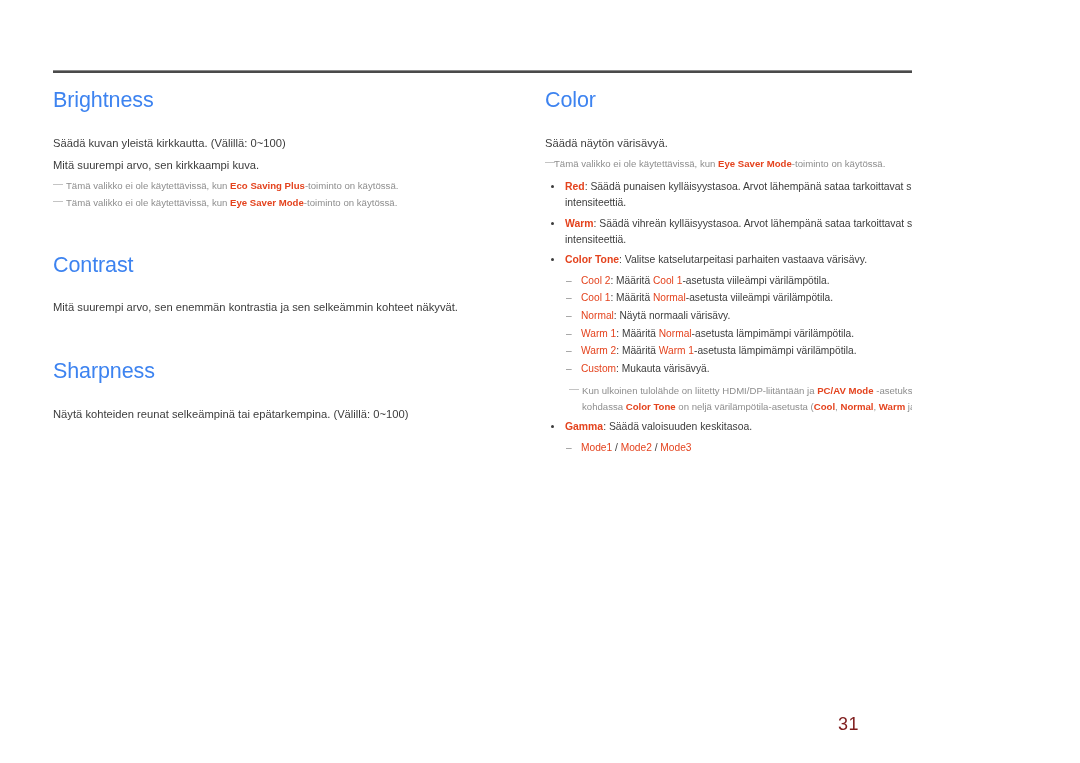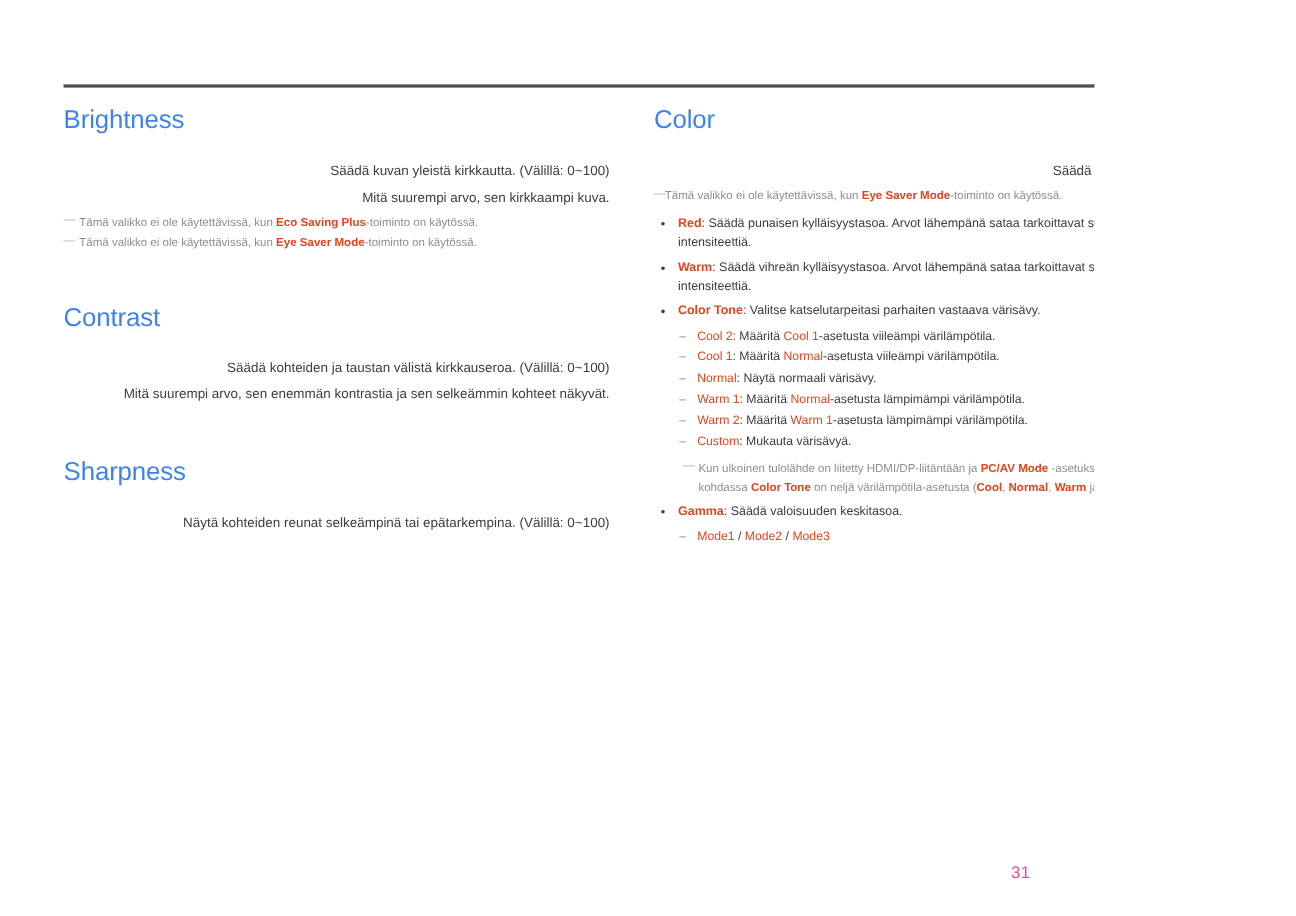--- a/index.html
+++ b/index.html
@@ -51,21 +51,20 @@
   .block { margin-bottom: 34px; }
   .block:last-child { margin-bottom: 0; }
 
   
   p.body-line {
     font-size: 11.2px;
     line-height: 19px;
     margin: 0 0 3px 0;
     color: #3c3c3c;
     letter-spacing: 0.01px;
-    text-align: right;
   }
 
   
   .note {
     position: relative;
     font-size: 9.6px;
     line-height: 16px;
     color: #8e8e8e;
     padding-left: 13px;
     margin: 1px 0 0 0;
@@ -142,22 +141,22 @@
 
   
   .accent { color: #e4431e; font-weight: bold; }
   .accent-n { color: #e4431e; }
 
   
   .page-number {
     position: absolute;
     right: 53px;
     bottom: 28px;
-    font-size: 14px;
-    color: #ec4899;
+    font-size: 18px;
+    color: #7f1d1d;
     letter-spacing: 0.5px;
   }
 </style>
 </head>
 <body>
 
 <div class="page">
 
   <div class="top-rule"></div>
 
@@ -172,21 +171,20 @@
         <span class="dash">—</span><span>Tämä valikko ei ole käytettävissä, kun </span><span class="accent">Eco Saving Plus</span><span>-toiminto on käytössä.</span>
       </p>
 
       <p class="note">
         <span class="dash">—</span><span>Tämä valikko ei ole käytettävissä, kun </span><span class="accent">Eye Saver Mode</span><span>-toiminto on käytössä.</span>
       </p>
     </div>
 
     <div class="block" style="margin-top:42px;">
       <h2 class="section-title">Contrast</h2>
-      <p class="body-line">Säädä kohteiden ja taustan välistä kirkkauseroa. (Välillä: 0~100)</p>
       <p class="body-line">Mitä suurempi arvo, sen enemmän kontrastia ja sen selkeämmin kohteet näkyvät.</p>
     </div>
 
     <div class="block" style="margin-top:42px;">
       <h2 class="section-title">Sharpness</h2>
       <p class="body-line">Näytä kohteiden reunat selkeämpinä tai epätarkempina. (Välillä: 0~100)</p>
     </div>
 
   </div>
 

